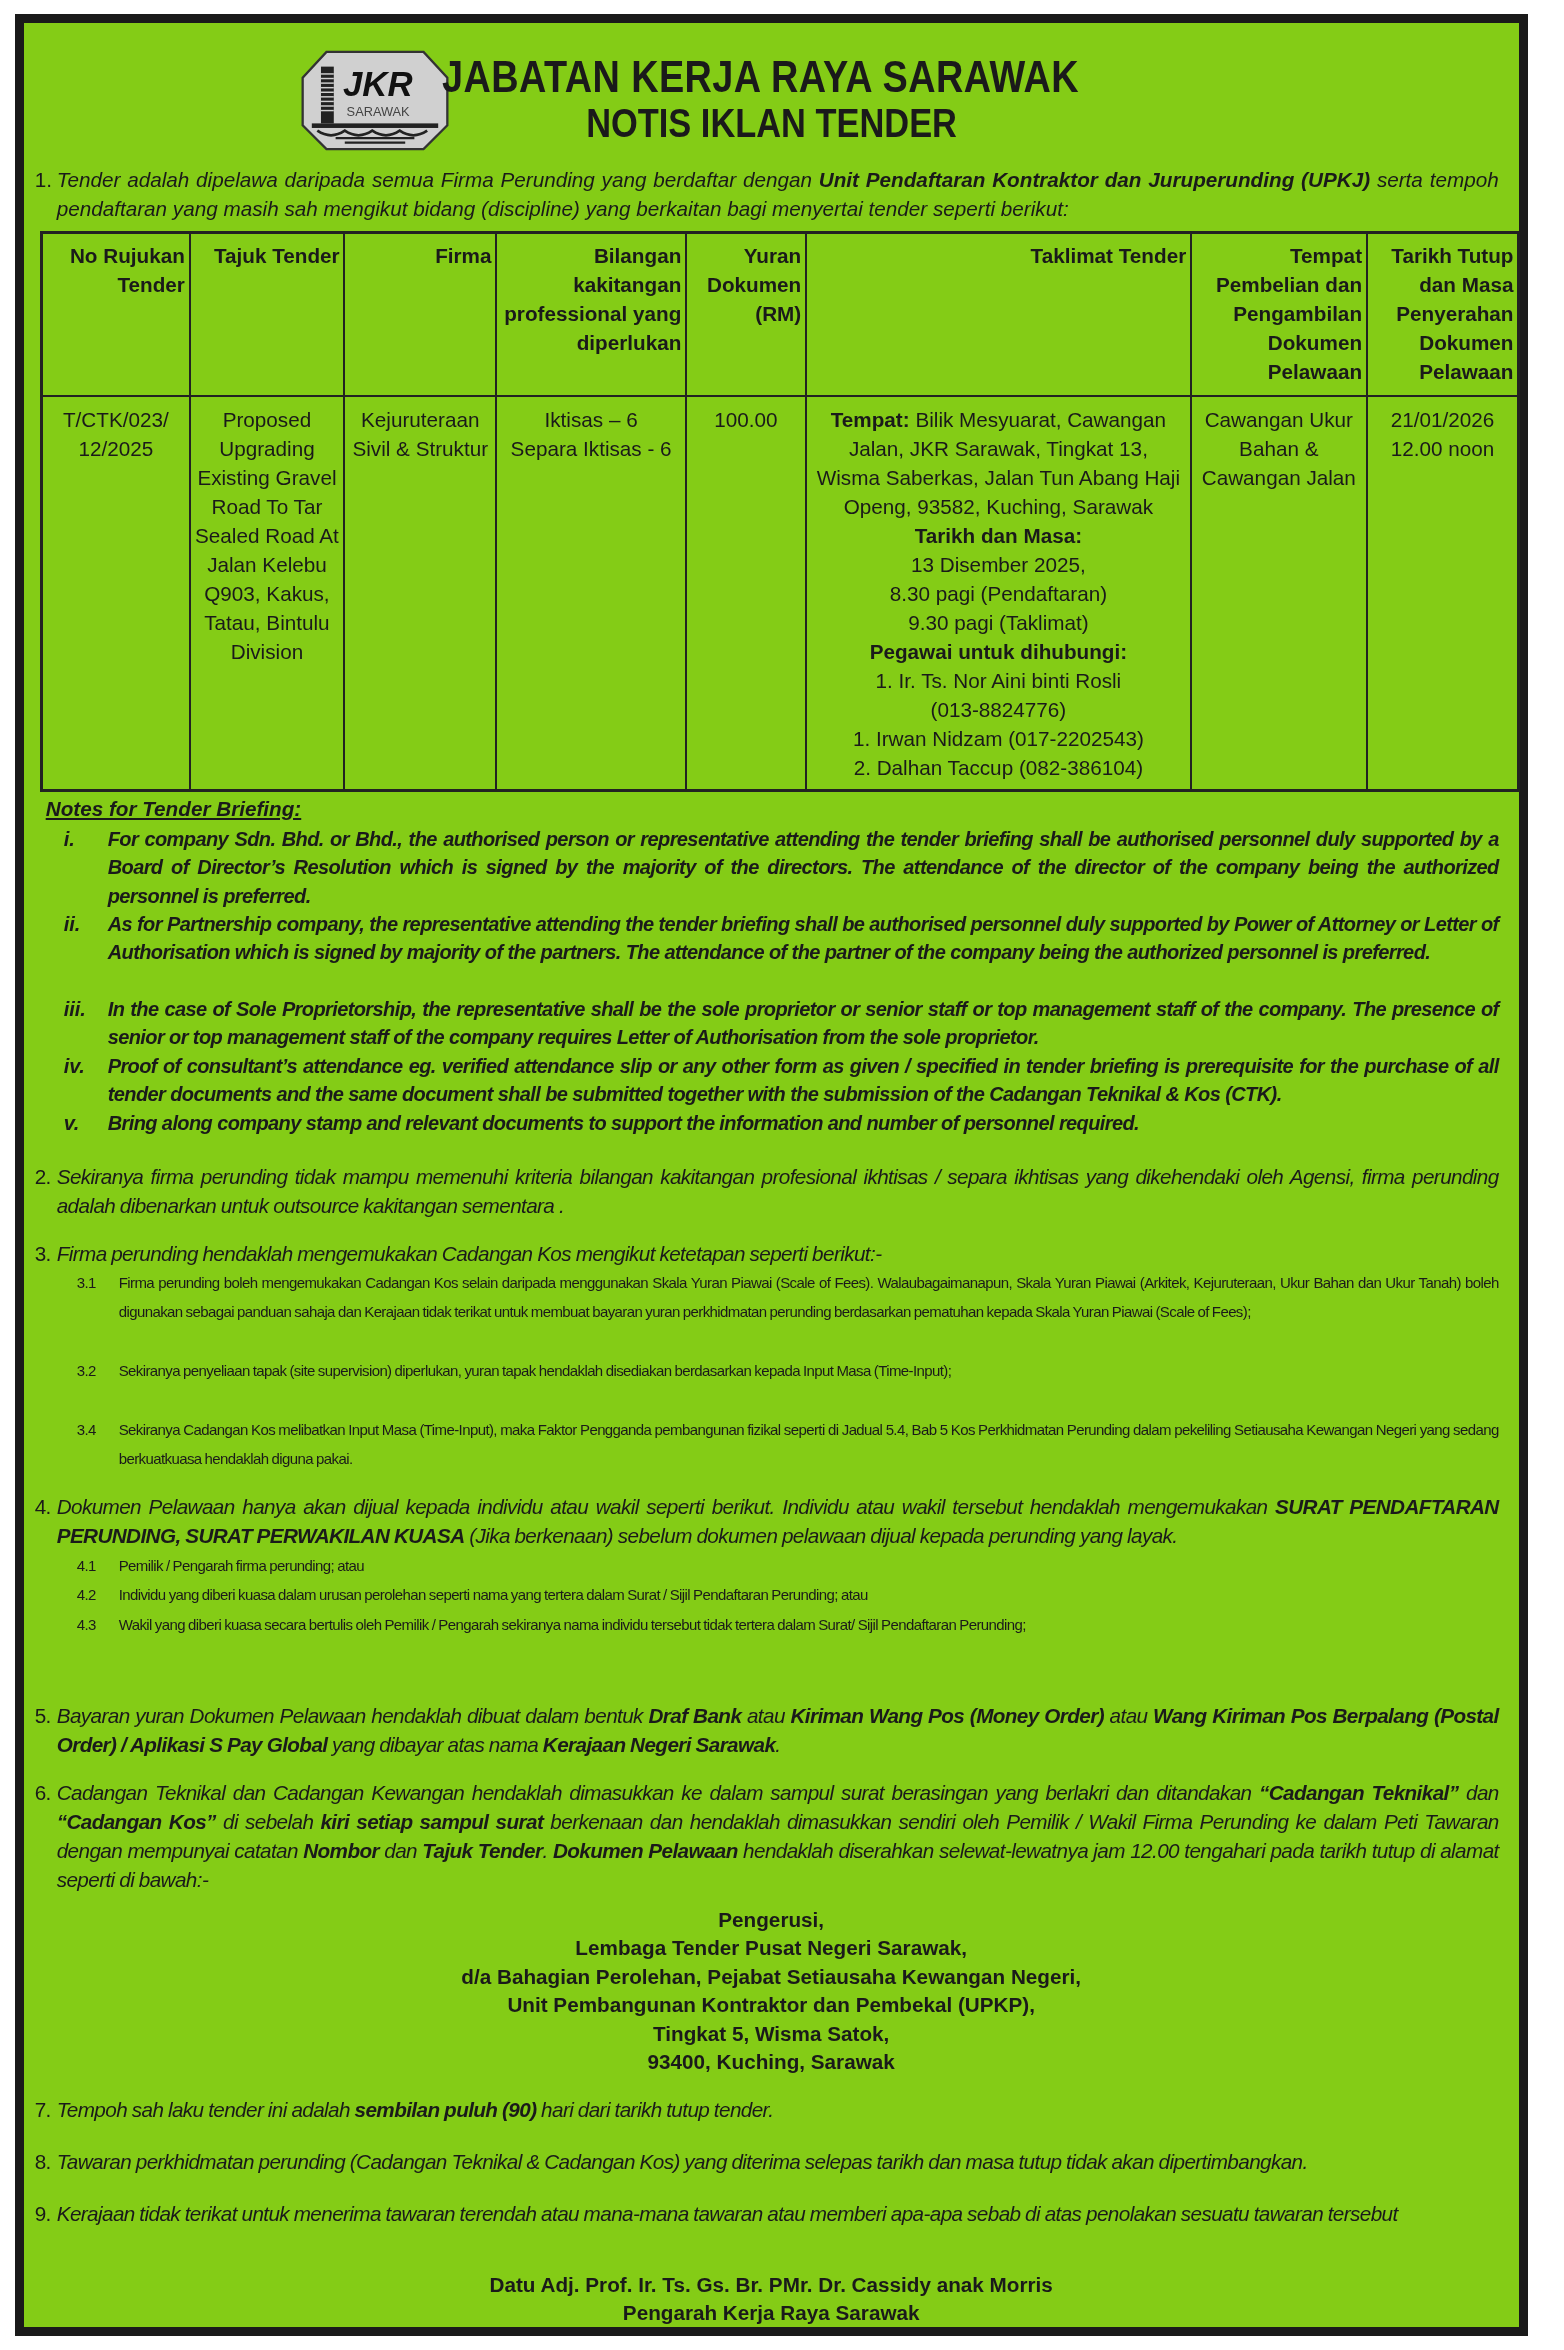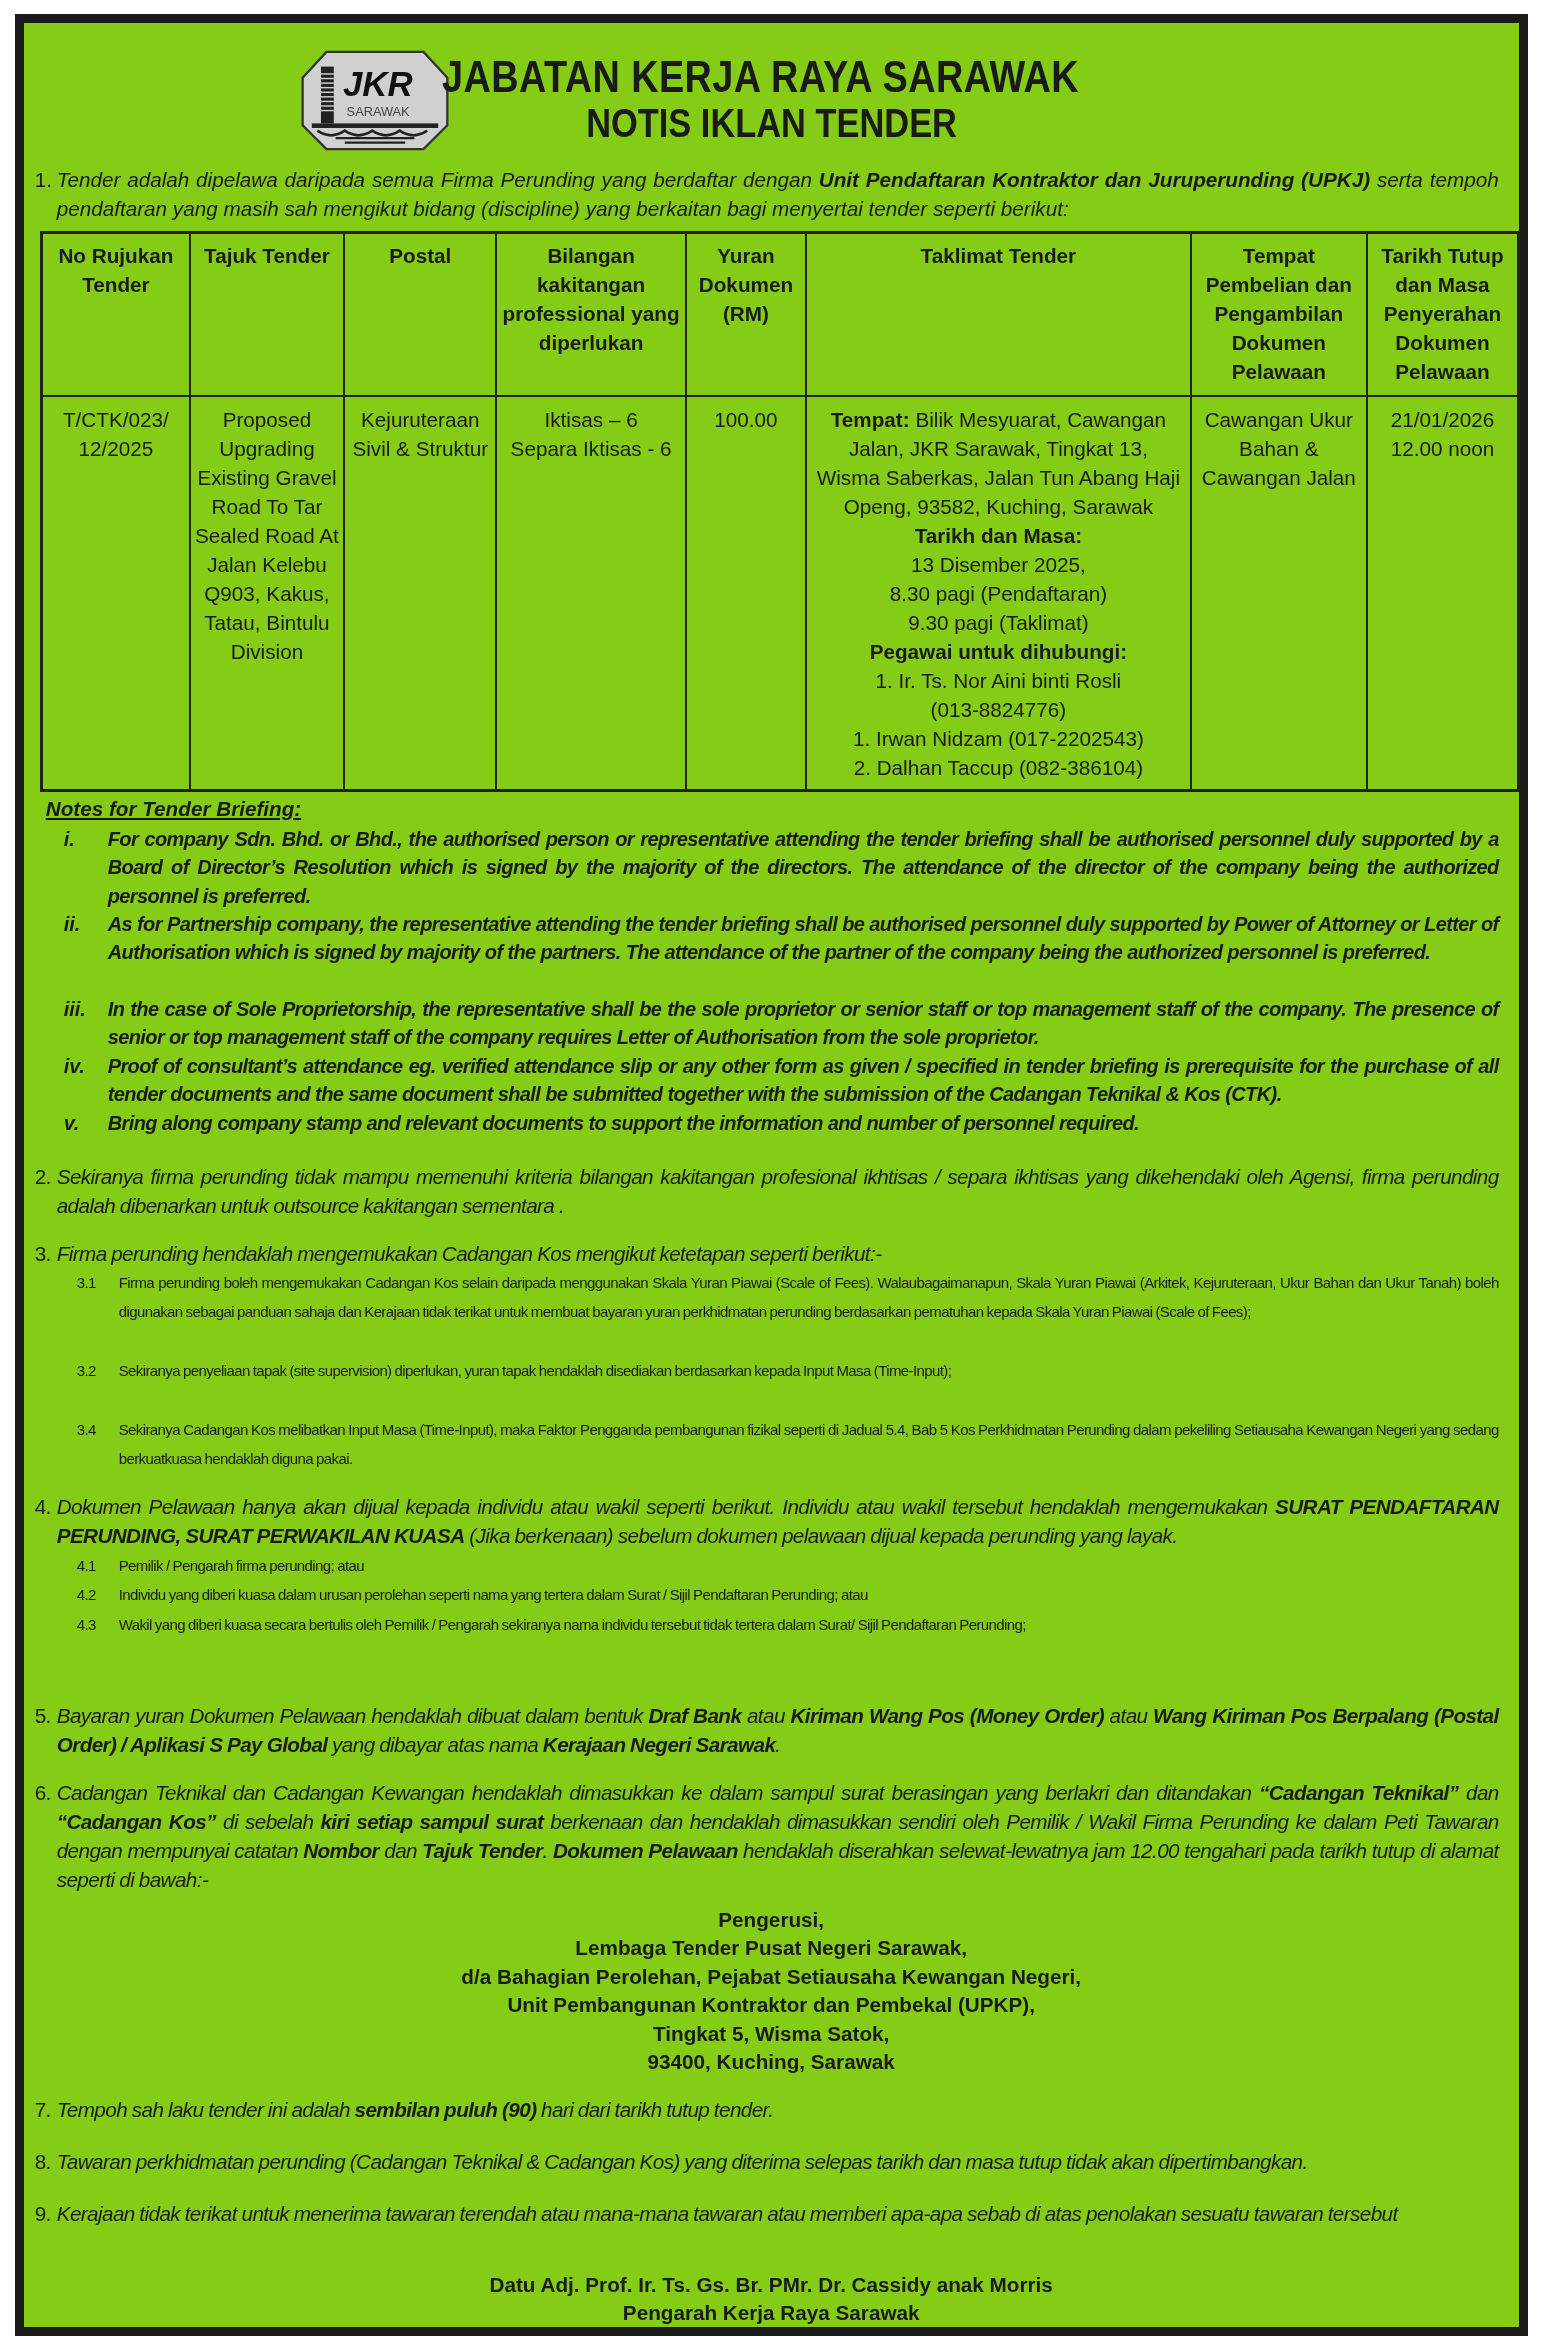--- a/index.html
+++ b/index.html
@@ -19,21 +19,21 @@
 
   .para { position:absolute; left:11px; right:20px; font-size:20.7px; line-height:29px; }
   .para .num { position:absolute; left:0; top:0; width:37px; }
   .para .txt { margin-left:22px; text-align:justify;font-style:italic; }
   .cond { letter-spacing:-0.6px; word-spacing:-0.5px; }
 
   
   table.tender { position:absolute; left:16.5px; top:208px; width:1480px; border-collapse:collapse;
                  border:3.7px solid #222; font-size:20.7px; line-height:29px; }
   table.tender th, table.tender td { border:2.3px solid #222; vertical-align:top; text-align:center; padding:7.3px 3.7px; }
-  table.tender th { font-weight:bold; height:147px; }
+  table.tender th { font-weight:bold; height:147px;text-align:right; }
   table.tender td { height:369px; }
   .b { font-weight:bold; }
 
   
   .notes-title { position:absolute; left:22px; top:774px; font-size:20.7px; font-weight:bold; font-style:italic; text-decoration:underline; }
   .note { position:absolute; left:40px; right:20px; font-size:20px; line-height:28.5px; font-weight:bold; font-style:italic; }
   .note .num { position:absolute; left:0; top:0; width:40px; }
   .note .txt { margin-left:44px; text-align:justify; letter-spacing:-0.6px; }
 
   .sub { position:absolute; left:53px; right:20px; font-size:15px; line-height:29px; }
@@ -85,21 +85,21 @@
           <col style="width:190px">
       <col style="width:120px">
           <col style="width:386px">
           <col style="width:176px">
           <col style="width:152px">
     </colgroup>
     <thead>
       <tr>
         <th>No Rujukan Tender</th>
         <th>Tajuk Tender</th>
-        <th>Postal</th>
+        <th>Firma</th>
         <th>Bilangan kakitangan professional yang diperlukan</th>
         <th>Yuran Dokumen (RM)</th>
         <th>Taklimat Tender</th>
         <th>Tempat Pembelian dan Pengambilan Dokumen Pelawaan</th>
         <th>Tarikh Tutup dan Masa Penyerahan Dokumen Pelawaan</th>
       </tr>
     </thead>
     <tbody>
       <tr>
         <td>

